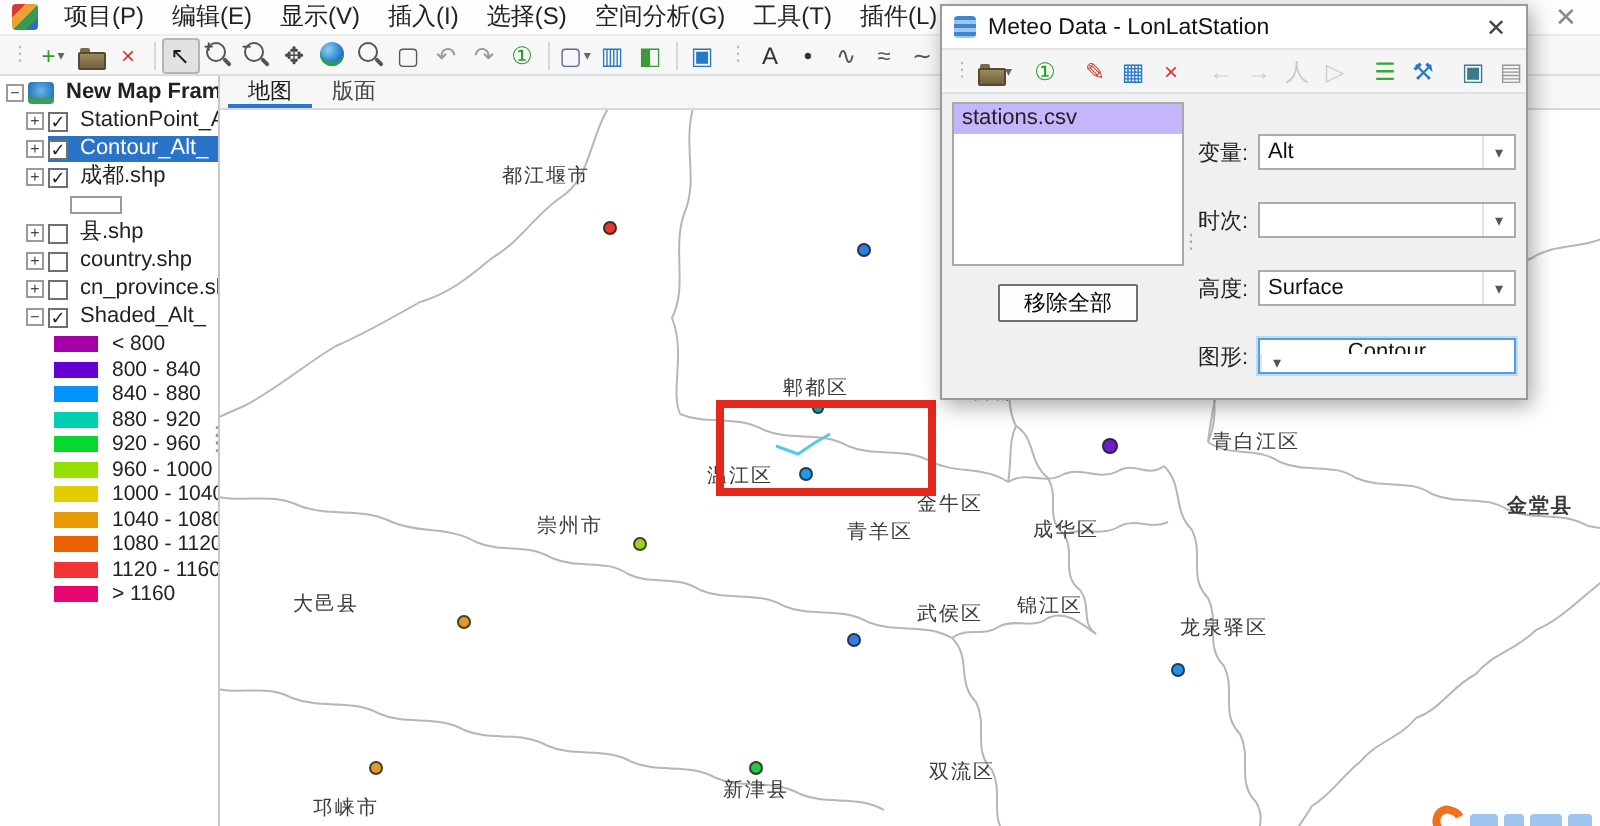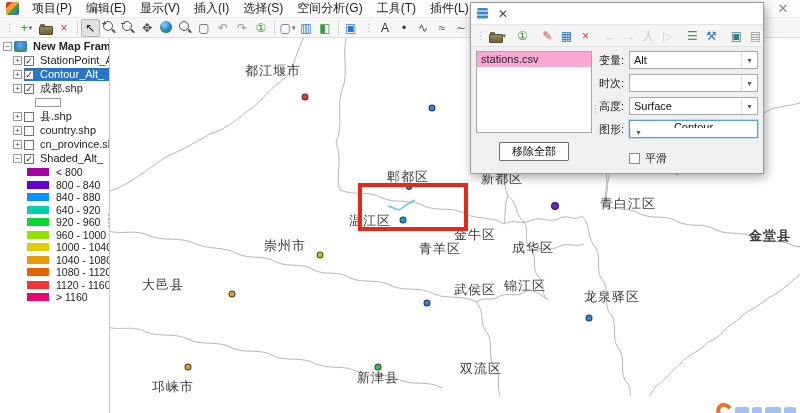--- a/index.html
+++ b/index.html
@@ -56,44 +56,44 @@
   .leglabel{font-size:10.5px;color:#222;}
   .splitgrip{position:absolute;right:0px;top:178px;color:#999;font-size:11px;line-height:4px;width:6px;}
 
   
   .map-col{flex:1;display:flex;flex-direction:column;min-width:0;}
   .tabbar{height:17px;background:#f6f6f6;border-bottom:1px solid #d8d8d8;display:flex;align-items:stretch;padding-left:4px;}
   .tab{padding:0 10px;font-size:11px;display:flex;align-items:center;color:#444;border-bottom:2px solid transparent;}
   .tab[data-active="true"]{color:#1a1a1a;border-bottom-color:#2878d0;}
   .map{position:relative;flex:1;background:#fff;overflow:hidden;}
   .map svg{position:absolute;left:0;top:0;}
-  .dlabel{position:absolute;font-family:"Liberation Serif","DejaVu Serif",serif;font-size:13px;color:#3a3a3a;letter-spacing:1px;transform:translate(-50%,-50%);white-space:nowrap;}
+  .dlabel{position:absolute;font-family:"Liberation Serif","DejaVu Serif",serif;font-size:10px;color:#3a3a3a;letter-spacing:1px;transform:translate(-50%,-50%);white-space:nowrap;}
   .dot{position:absolute;border-radius:50%;border:1px solid rgba(35,35,35,.8);transform:translate(-50%,-50%);}
   .hrect{position:absolute;border:4px solid #e5281c;}
   .logo{position:absolute;right:4px;bottom:-6px;display:flex;align-items:center;}
   .logo .arc{width:16px;height:16px;border:4px solid #f07020;border-radius:50% 50% 40% 60%;border-right-color:transparent;transform:rotate(20deg);}
   .logo .bar{height:8px;border-radius:2px;background:#9ec4ef;margin-left:3px;}
 
   
   .dialog{position:absolute;left:470px;top:2px;width:294px;background:#f0f0f0;border:1px solid #9a9a9a;box-shadow:2px 3px 10px rgba(0,0,0,.35);z-index:30;}
   .dlg-title{height:22px;background:#fff;display:flex;align-items:center;padding:0 6px;border-bottom:1px solid #e4e4e4;}
   .dlg-icon{width:11px;height:11px;border-radius:2px;margin-right:6px;
     background:repeating-linear-gradient(180deg,#3f86cf 0 2px,#9cc6ec 2px 4px);}
   .dlg-title .t{flex:1;font-size:11.5px;color:#111;}
   .dlg-close{width:18px;text-align:center;color:#444;font-size:12px;}
   .dlg-toolbar{height:22px;background:#f5f5f5;border-bottom:1px solid #e0e0e0;display:flex;align-items:center;padding:0 2px;}
   .dlg-body{display:flex;padding:4px 5px 7px 5px;}
   .dlg-left{width:116px;display:flex;flex-direction:column;}
   .filelist{background:#fff;border:1px solid #a8a8a8;height:82px;font-size:11px;overflow:hidden;}
   .filerow{padding:1px 4px;line-height:13px;}
-  .filerow[data-selected="true"]{background:#f9a8d4;}
+  .filerow[data-selected="true"]{background:#c4b5fd;}
   .removebtn{margin:9px auto 0 auto;padding:1px 12px;font-size:11px;border:1px solid #707070;background:#fdfdfd;border-radius:1px;}
   .vgrip{width:7px;color:#aaa;font-size:10px;display:flex;align-items:center;justify-content:center;}
   .dlg-form{flex:1;display:flex;flex-direction:column;}
-  .frow{display:flex;align-items:center;margin-bottom:5px;}
+  .frow{display:flex;align-items:center;margin-bottom:5px;margin-top:16px;}
   .frow .lbl{width:30px;font-size:11px;color:#222;flex:none;}
   .combo{flex:1;height:18px;background:#fff;border:1px solid #ababab;display:flex;align-items:center;}
   .combo .val{flex:1;padding:0 4px;font-size:11px;color:#111;white-space:nowrap;overflow:hidden;}
   .combo .chev{width:16px;text-align:center;color:#555;font-size:8px;border-left:1px solid #e2e2e2;align-self:stretch;display:flex;align-items:center;justify-content:center;}
   .frow[data-focused="true"] .combo{border-color:#569de5;box-shadow:0 0 0 1px #baddf5;flex-direction:column;}
   .smoothrow{display:flex;align-items:center;margin:8px 0 0 30px;}
   .chk{width:11px;height:11px;border:1px solid #8a8a8a;background:#fff;margin-right:5px;}
   .smoothrow .lbl{font-size:11px;}
 </style>
 </head>
@@ -314,21 +314,21 @@
           <div class="legrow">
           <span class="legswatch" style="background: rgb(100, 0, 210);"></span>
           <span class="leglabel">800 - 840</span>
         </div>
           <div class="legrow">
           <span class="legswatch" style="background: rgb(4, 146, 255);"></span>
           <span class="leglabel">840 - 880</span>
         </div>
           <div class="legrow">
           <span class="legswatch" style="background: rgb(0, 207, 176);"></span>
-          <span class="leglabel">640 - 920</span>
+          <span class="leglabel">880 - 920</span>
         </div>
           <div class="legrow">
           <span class="legswatch" style="background: rgb(6, 216, 48);"></span>
           <span class="leglabel">920 - 960</span>
         </div>
           <div class="legrow">
           <span class="legswatch" style="background: rgb(150, 224, 0);"></span>
           <span class="leglabel">960 - 1000</span>
         </div>
           <div class="legrow">
@@ -349,20 +349,27 @@
         </div>
           <div class="legrow">
           <span class="legswatch" style="background: rgb(234, 6, 112);"></span>
           <span class="leglabel">&gt; 1160</span>
         </div>
         </div>
       <div class="splitgrip">⋮<br>⋮</div>
     </div>
 
     <div class="map-col">
+      <div class="tabbar">
+        <div style="display:flex;">
+
+        <span class="tab" data-active="true">地图</span>
+            <span class="tab" data-active="false">版面</span>
+          </div>
+      </div>
 
       <div class="map">
         <svg width="690" height="358" viewBox="0 0 690 358">
           <g fill="none" stroke="#b6b6b6" stroke-width="1">
             <path d="M196,-4 C184,14 186,34 170,44 C158,52 150,66 136,74 C124,84 114,92 100,96 C86,104 72,112 58,118 C44,126 28,140 12,148 L-6,156"></path>
             <path d="M238,-6 C230,16 240,34 232,52 C226,70 234,88 226,104 C233,122 225,140 230,152"></path>
             <path d="M-6,192 C10,198 24,190 40,198 C56,204 70,198 86,206 C100,212 114,208 128,216 C142,222 152,216 166,224 C180,230 192,224 204,232 C216,238 228,232 240,240"></path>
             <path d="M230,152 C244,158 258,152 272,160 C286,166 300,160 314,168 C328,174 342,168 356,176 C368,182 382,178 394,186"></path>
             <path d="M394,186 C404,180 412,188 422,182 C432,178 440,186 450,180 C458,176 464,184 472,178"></path>
             <path d="M386,-6 C392,14 382,34 390,54 C396,74 386,92 394,110 C400,126 390,142 398,158 C394,166 396,176 394,186"></path>
@@ -427,20 +434,21 @@
           <span class="bar" style="width:16px"></span>
           <span class="bar" style="width:12px"></span>
         </div>
       </div>
     </div>
   </div>
 
   <div class="dialog">
     <div class="dlg-title">
       <span class="dlg-icon"></span>
+      <span class="t">Meteo Data - LonLatStation</span>
       <span class="dlg-close">✕</span>
     </div>
     <div class="dlg-toolbar">
       <span class="grip">⋮</span>
       <div class="tbgroup">
 
       <span class="tb" title="open-data-button" data-kind="folder">
           <span class="g"></span>
           <span class="caret">▾</span>
         </span>
@@ -538,21 +546,17 @@
             </span>
           </div>
             <div class="frow" data-focused="true">
             <span class="lbl">图形:</span>
             <span class="combo">
               <span class="val">Contour</span>
               <span class="chev">▾</span>
             </span>
           </div>
           </div>
-        <div class="smoothrow">
-          <span class="chk"></span>
-          <span class="lbl">平滑</span>
-        </div>
       </div>
     </div>
   </div>
 
 </div>
 
 </body></html>

